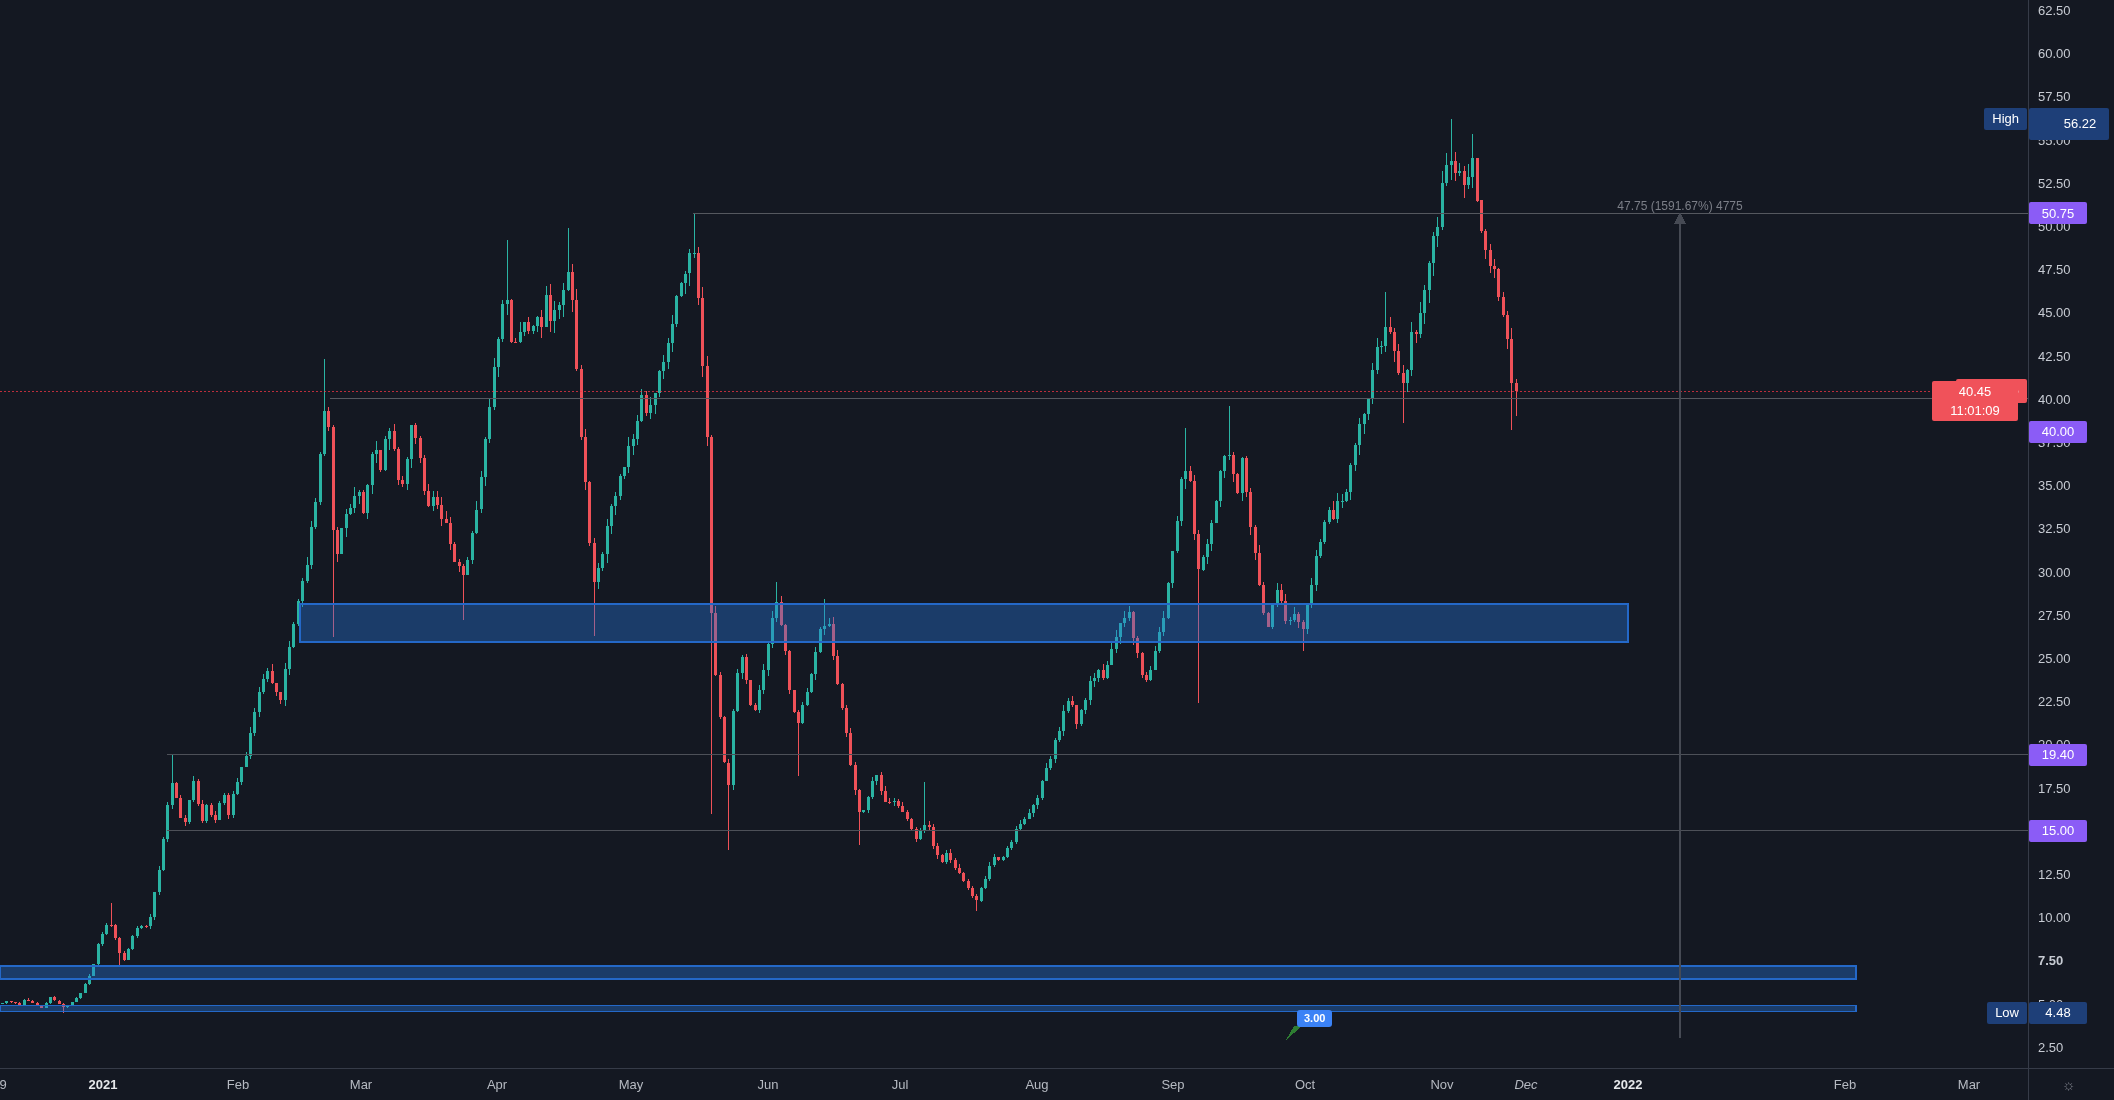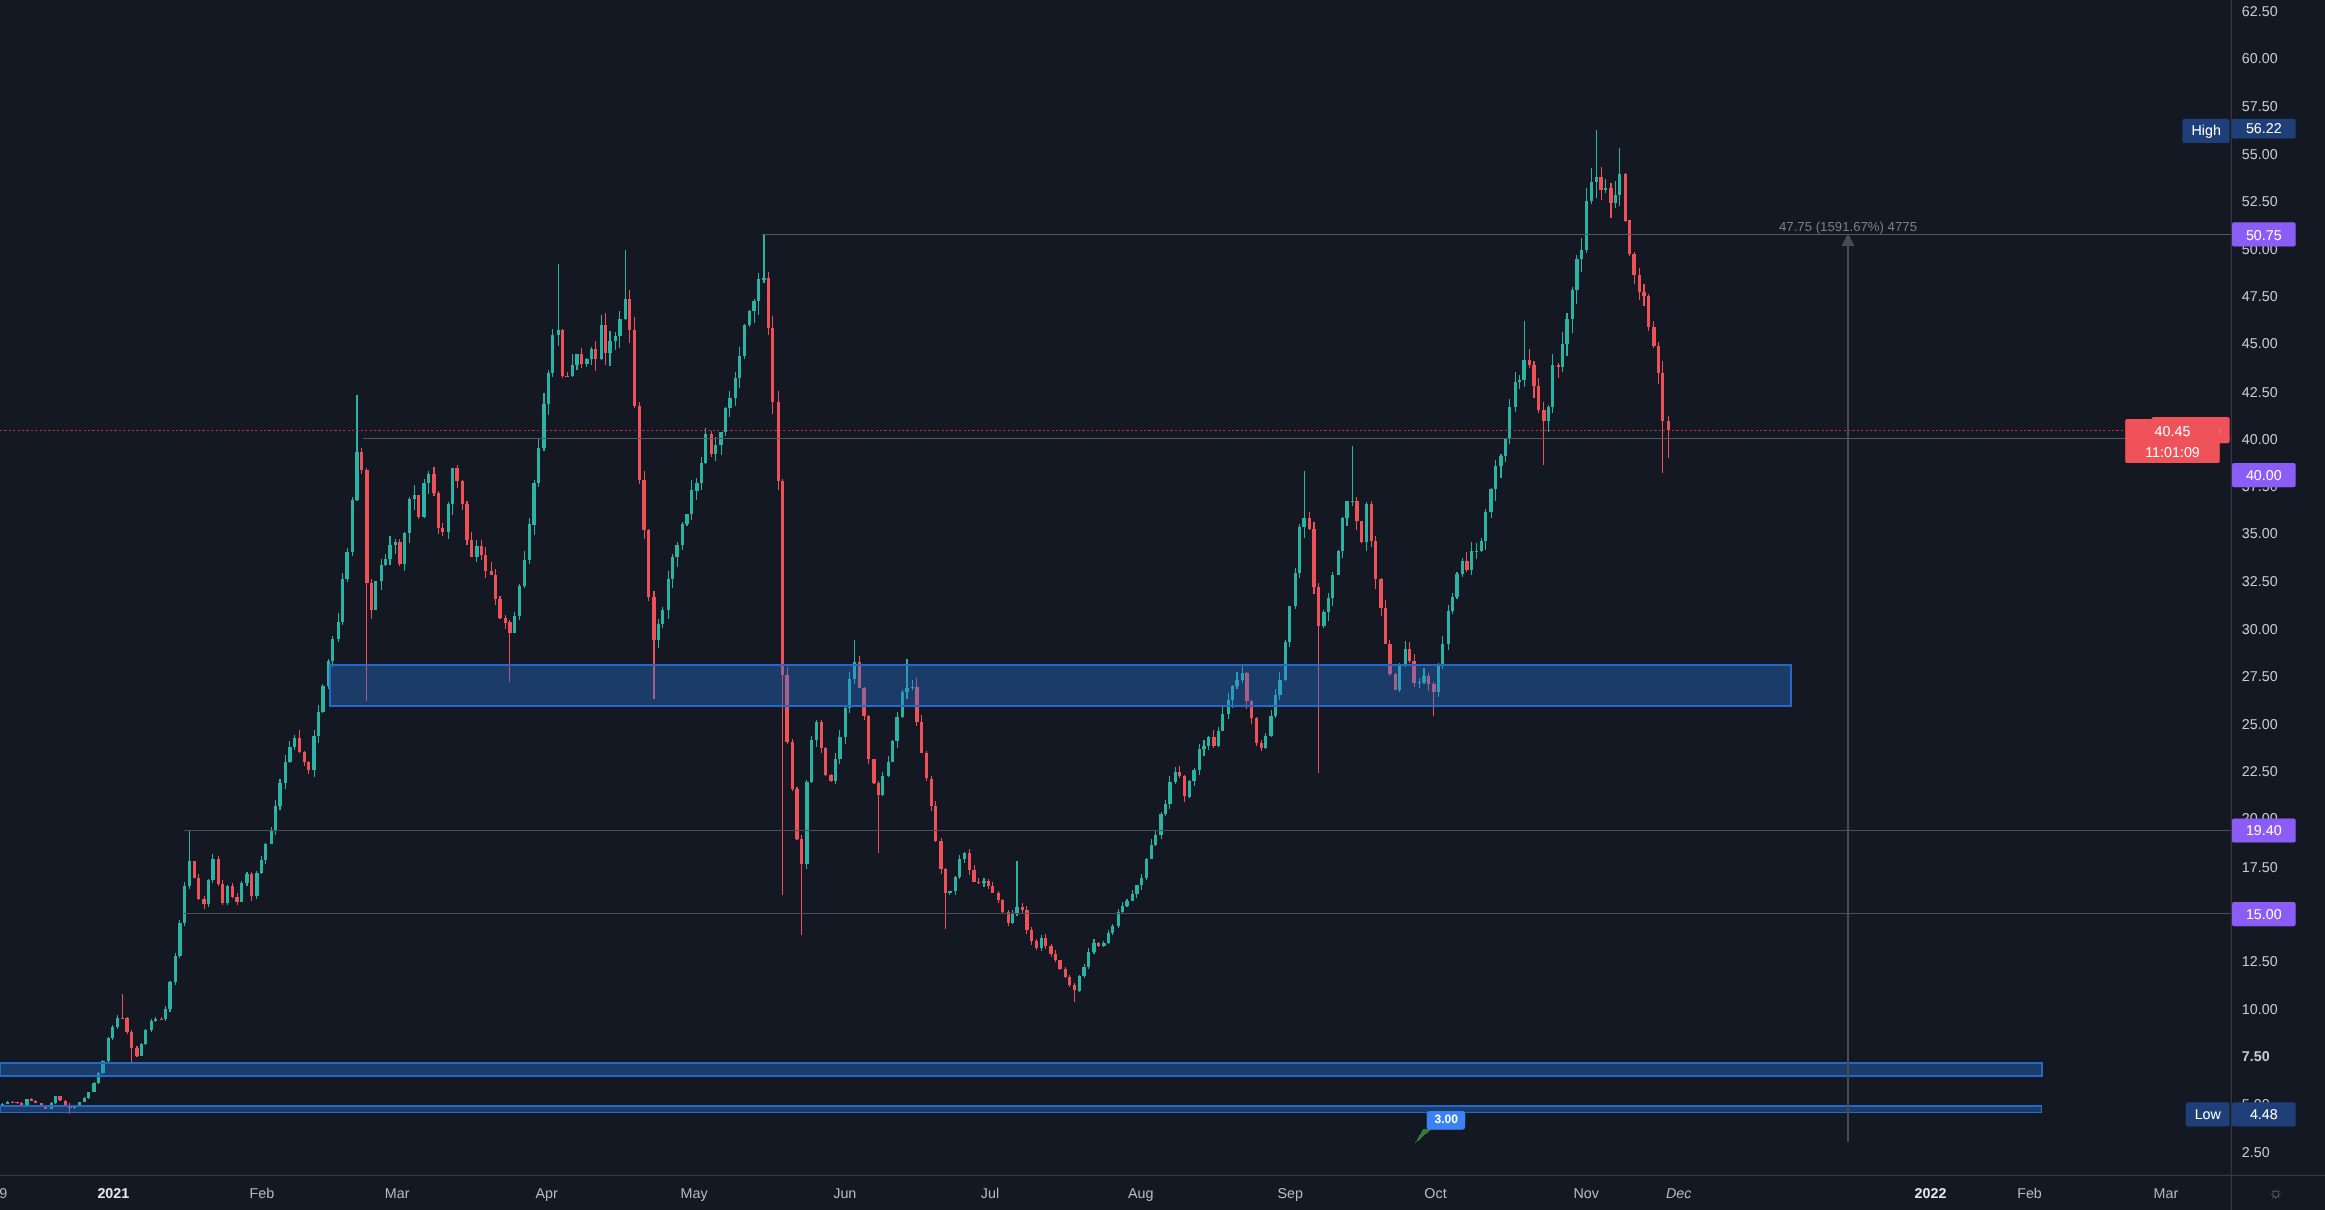--- a/index.html
+++ b/index.html
@@ -764,21 +764,21 @@
       <div class="ptick" style="top: 701.2px;">22.50</div>
       <div class="ptick" style="top: 744.4px;">20.00</div>
       <div class="ptick" style="top: 787.6px;">17.50</div>
       <div class="ptick" style="top: 830.8px;">15.00</div>
       <div class="ptick" style="top: 874px;">12.50</div>
       <div class="ptick" style="top: 917.2px;">10.00</div>
       <div class="ptick" style="top: 960.4px; font-weight: bold;">7.50</div>
       <div class="ptick" style="top: 1003.6px;">5.00</div>
       <div class="ptick" style="top: 1046.8px;">2.50</div>
       <div class="tag blue" style="top: 107.5px; height: 22px;">High</div>
-      <div class="badge blue" style="left: 2029px; width: 58px; top: 107.5px; height: 18px;">56.22</div>
+      <div class="badge blue" style="left: 2029px; width: 58px; top: 107.5px; height: 32px; padding-left: 22px;">56.22</div>
       <div class="badge gray" style="left: 2029px; width: 58px; top: 202px; height: 22px;">50.75</div>
       <div class="badge gray" style="left: 2029px; width: 58px; top: 420.5px; height: 22px;">40.00</div>
       <div class="badge gray" style="left: 2029px; width: 58px; top: 743.8px; height: 22px;">19.40</div>
       <div class="badge gray" style="left: 2029px; width: 58px; top: 819.8px; height: 22px;">15.00</div>
       <div class="tag blue" style="top: 1001.6px; height: 22px;">Low</div>
       <div class="badge blue" style="left: 2029px; width: 58px; top: 1001.6px; height: 22px;">4.48</div>
     </div>
   <div id="time-axis">
       <div class="ttick" style="left: 3px;">9</div>
       <div class="ttick year" style="left: 103px;">2021</div>
@@ -786,21 +786,21 @@
       <div class="ttick" style="left: 361px;">Mar</div>
       <div class="ttick" style="left: 497px;">Apr</div>
       <div class="ttick" style="left: 631px;">May</div>
       <div class="ttick" style="left: 768px;">Jun</div>
       <div class="ttick" style="left: 900px;">Jul</div>
       <div class="ttick" style="left: 1037px;">Aug</div>
       <div class="ttick" style="left: 1173px;">Sep</div>
       <div class="ttick" style="left: 1305px;">Oct</div>
       <div class="ttick" style="left: 1442px;">Nov</div>
       <div class="ttick" style="left: 1526px; font-style: italic;">Dec</div>
-      <div class="ttick year" style="left: 1755px;">2022</div>
+      <div class="ttick year" style="left: 1628px;">2022</div>
       <div class="ttick" style="left: 1845px;">Feb</div>
       <div class="ttick" style="left: 1969px;">Mar</div>
     </div>
 
   <div class="range-text">47.75 (1591.67%) 4775</div>
 
   <div class="callout">3.00</div>
 
   <div class="tag red" id="symbol-tag">DOTUSD</div>
   <div class="badge red" id="symbol-value-badge">

